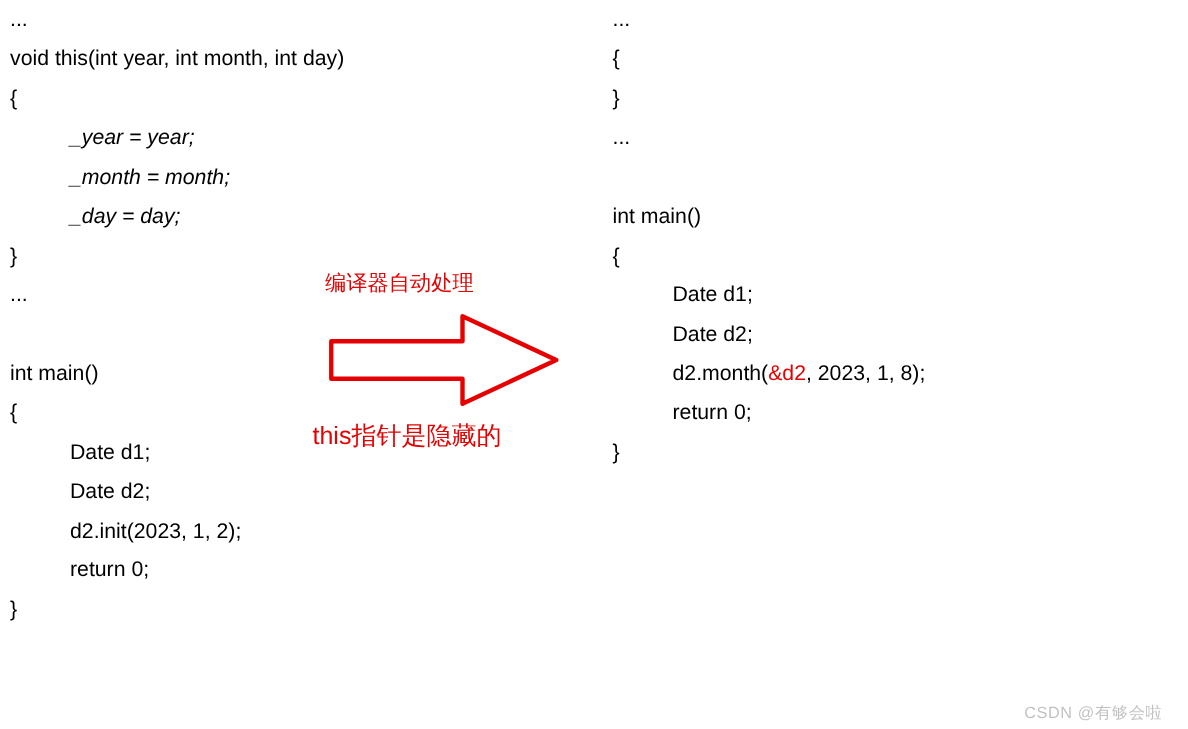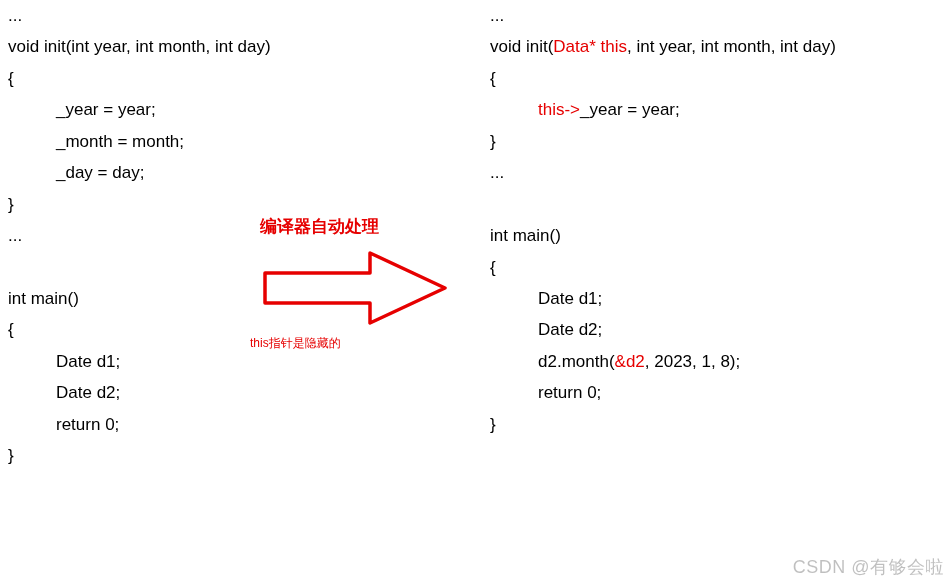--- a/index.html
+++ b/index.html
@@ -15,80 +15,78 @@
     overflow: hidden;
   }
   .col {
     position: absolute;
     top: 0;
     line-height: 1.85;
   }
   .left { left: 8px; width: 460px; }
   .right { left: 490px; width: 460px; }
   .line { white-space: pre; }
-  .indent1 { padding-left: 48px; }
+  .indent1 { padding-left: 48px; font-style: italic; }
   .indent2 { padding-left: 48px; }
   .red { color: #e60000; }
   .arrow-label-top {
     position: absolute;
     left: 260px;
     top: 215px;
     color: #e60000;
     font-size: 17px;
-    font-weight: bold;
   }
   .arrow-label-bot {
     position: absolute;
     left: 250px;
     top: 335px;
     color: #e60000;
-    font-size: 12px;
+    font-size: 20px;
   }
   .arrow {
     position: absolute;
     left: 260px;
     top: 248px;
     width: 190px;
     height: 80px;
   }
   .watermark {
     position: absolute;
-    right: 6px;
+    right: 20px;
     bottom: 4px;
-    font-size: 18px;
+    font-size: 13px;
     color: rgba(0,0,0,0.25);
     letter-spacing: 0.5px;
   }
 </style>
 </head>
 <body>
 
 <div class="col left">
   <div class="line">...</div>
-  <div class="line">void init(int year, int month, int day)</div>
+  <div class="line">void this(int year, int month, int day)</div>
   <div class="line">{</div>
   <div class="line indent1">_year = year;</div>
   <div class="line indent1">_month = month;</div>
   <div class="line indent1">_day = day;</div>
   <div class="line">}</div>
   <div class="line">...</div>
   <div class="line">&nbsp;</div>
   <div class="line">int main()</div>
   <div class="line">{</div>
   <div class="line indent2">Date d1;</div>
   <div class="line indent2">Date d2;</div>
+  <div class="line indent2">d2.init(2023, 1, 2);</div>
   <div class="line indent2">return 0;</div>
   <div class="line">}</div>
 </div>
 
 <div class="col right">
   <div class="line">...</div>
-  <div class="line"><span>void init(</span><span class="red">Data* this</span><span>, int year, int month, int day)</span></div>
   <div class="line">{</div>
-  <div class="line indent1"><span class="red">this-&gt;</span><span>_year = year;</span></div>
   <div class="line">}</div>
   <div class="line">...</div>
   <div class="line">&nbsp;</div>
   <div class="line">int main()</div>
   <div class="line">{</div>
   <div class="line indent2">Date d1;</div>
   <div class="line indent2">Date d2;</div>
   <div class="line indent2"><span>d2.month(</span><span class="red">&amp;d2</span><span>, 2023, 1, 8);</span></div>
   <div class="line indent2">return 0;</div>
   <div class="line">}</div>

